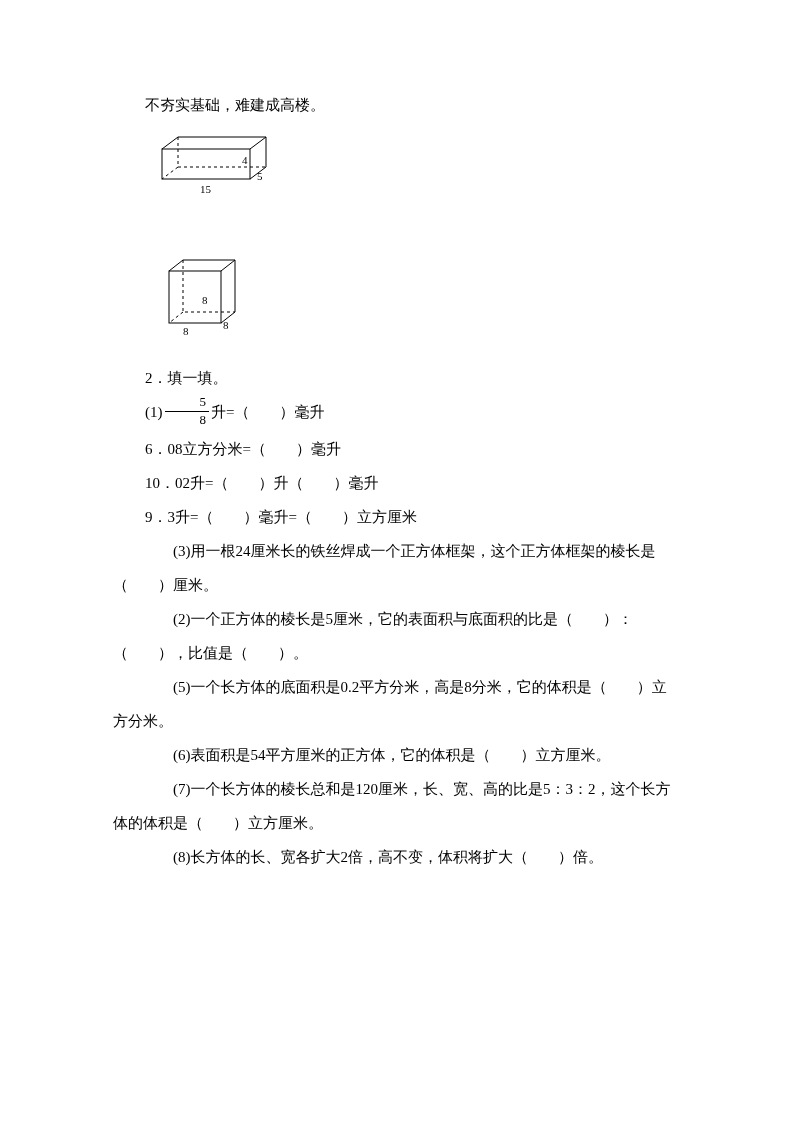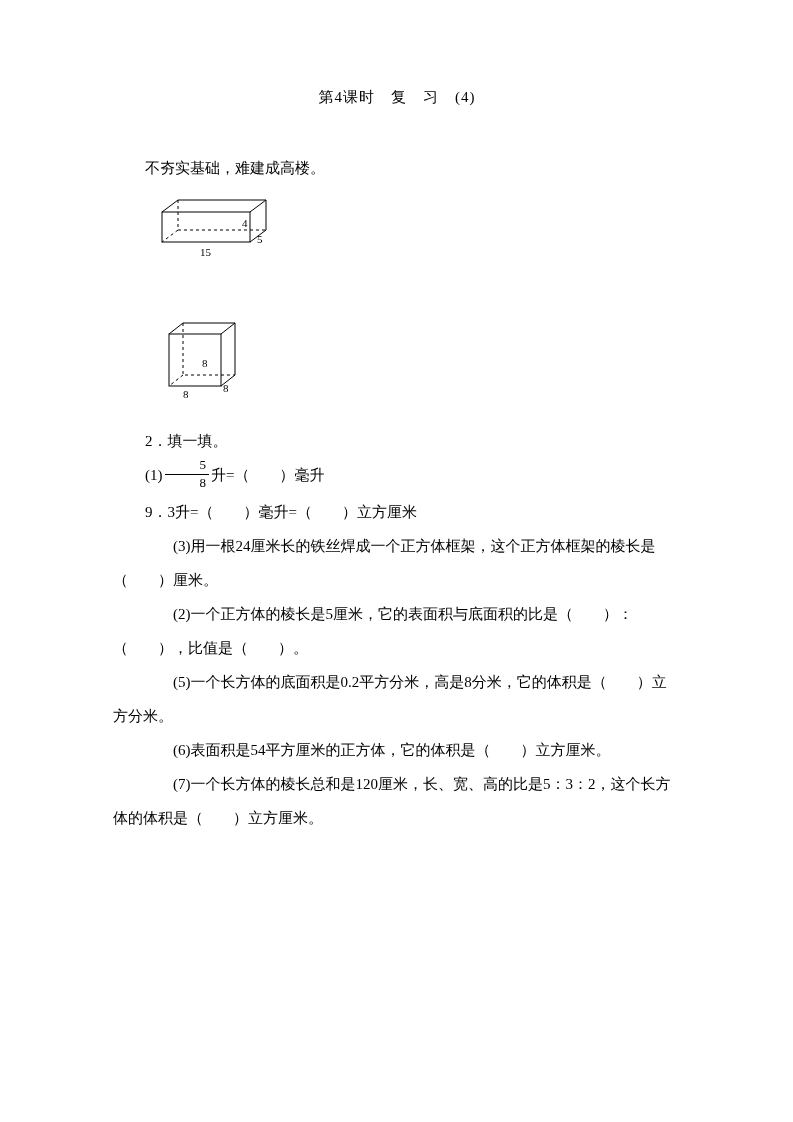--- a/index.html
+++ b/index.html
@@ -48,21 +48,20 @@
     margin: 0 2px 4px 2px;
   }
   .frac .num { display: block; border-bottom: 1px solid #000; padding: 0 3px 1px 3px; }
   .frac .den { display: block; padding: 1px 3px 0 3px; }
 </style>
 </head>
 <body>
 
 <div class="page">
 
-  <h1 class="title">第4课时　复　习　(4)</h1>
 
   <p class="indent-1 intro">不夯实基础，难建成高楼。</p>
 
 
   <div class="figure figure-cuboid">
     <svg width="120" height="66" viewBox="0 0 120 66">
 
       <rect x="2" y="16" width="88" height="30" fill="none" stroke="#000" stroke-width="1"></rect>
       <path d="M2,16 L18,4 L106,4 L90,16" fill="none" stroke="#000" stroke-width="1"></path>
       <path d="M106,4 L106,34 L90,46" fill="none" stroke="#000" stroke-width="1"></path>
@@ -87,21 +86,24 @@
       <text x="58" y="72">8</text>
     </svg>
   </div>
 
   <p class="indent-1 q2-label">2．填一填。</p>
 
   <p class="indent-1 fill-line">
     <span>(1)</span><span class="frac"><span class="num">5</span><span class="den">8</span></span><span>升=（　　）毫升</span>
   </p>
 
+  <p class="indent-1 fill-line">6．08立方分米=（　　）毫升</p>
+  <p class="indent-1 fill-line">10．02升=（　　）升（　　）毫升</p>
   <p class="indent-1 fill-line">9．3升=（　　）毫升=（　　）立方厘米</p>
 
   <p class="indent-2 fill-line">(3)用一根24厘米长的铁丝焊成一个正方体框架，这个正方体框架的棱长是（　　）厘米。</p>
   <p class="indent-2 fill-line">(2)一个正方体的棱长是5厘米，它的表面积与底面积的比是（　　）：（　　），比值是（　　）。</p>
   <p class="indent-2 fill-line">(5)一个长方体的底面积是0.2平方分米，高是8分米，它的体积是（　　）立方分米。</p>
   <p class="indent-2 fill-line">(6)表面积是54平方厘米的正方体，它的体积是（　　）立方厘米。</p>
   <p class="indent-2 fill-line">(7)一个长方体的棱长总和是120厘米，长、宽、高的比是5：3：2，这个长方体的体积是（　　）立方厘米。</p>
+  <p class="indent-2 fill-line">(8)长方体的长、宽各扩大2倍，高不变，体积将扩大（　　）倍。</p>
 
 </div>
 
 </body></html>

